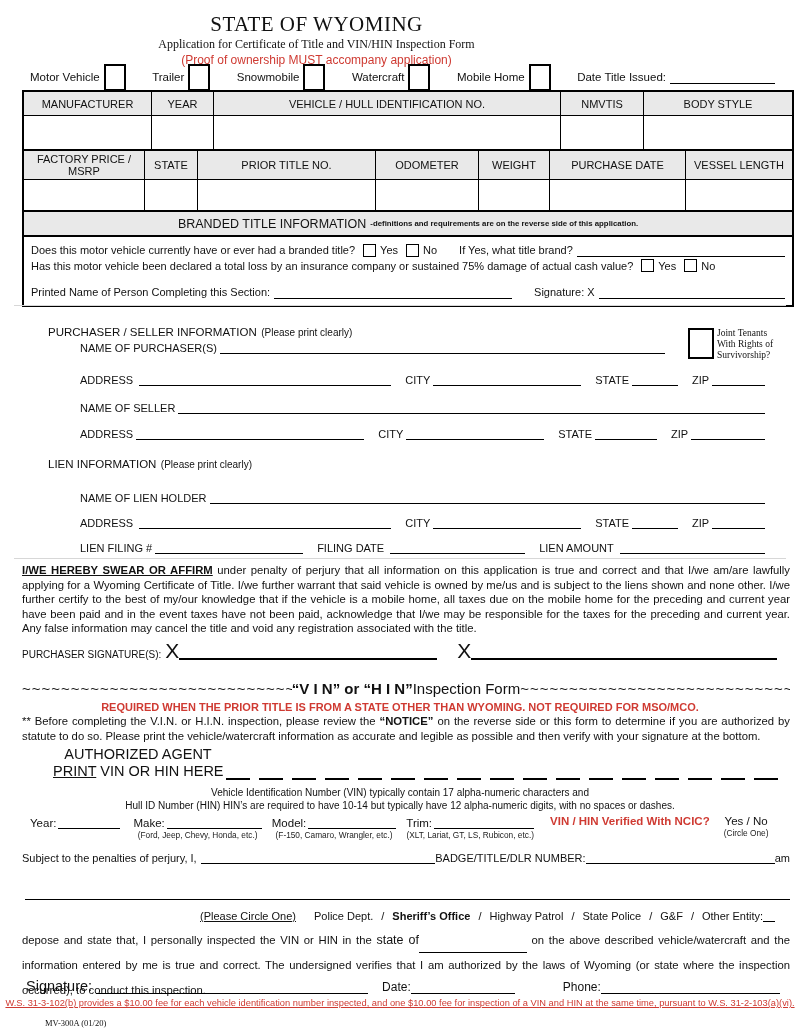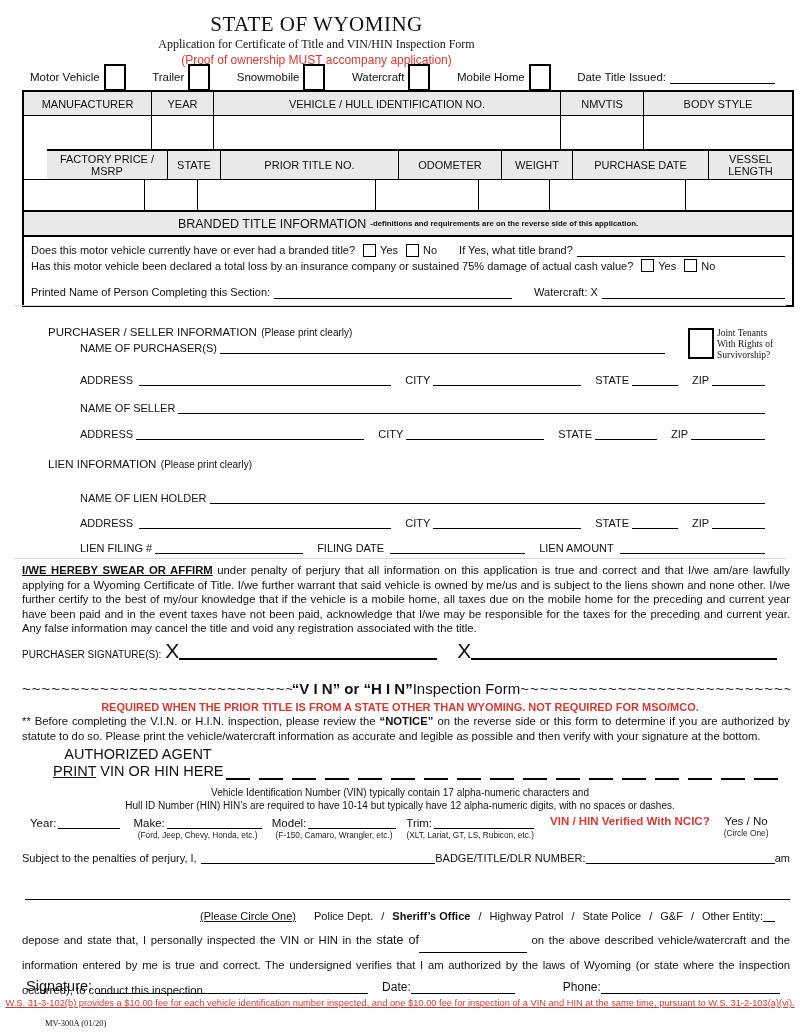--- a/index.html
+++ b/index.html
@@ -121,21 +121,21 @@
       <div class="tcell" style="flex:0 0 83px;">NMVTIS</div>
       <div class="tcell" style="flex:1;">BODY STYLE</div>
     </div>
     <div class="trow bline" style="height:33px;">
       <div class="tcell" style="flex:0 0 128px;"></div>
       <div class="tcell" style="flex:0 0 62px;"></div>
       <div class="tcell" style="flex:0 0 347px;"></div>
       <div class="tcell" style="flex:0 0 83px;"></div>
       <div class="tcell" style="flex:1;"></div>
     </div>
-    <div class="trow thead bline2" style="height:28px;margin-left:23px;">
+    <div class="trow thead bline2" style="height:28px;">
       <div class="tcell" style="flex:0 0 121px;">FACTORY PRICE / MSRP</div>
       <div class="tcell" style="flex:0 0 53px;">STATE</div>
       <div class="tcell" style="flex:0 0 178px;">PRIOR TITLE NO.</div>
       <div class="tcell" style="flex:0 0 103px;">ODOMETER</div>
       <div class="tcell" style="flex:0 0 71px;">WEIGHT</div>
       <div class="tcell" style="flex:0 0 136px;">PURCHASE DATE</div>
       <div class="tcell" style="flex:1;">VESSEL LENGTH</div>
     </div>
     <div class="trow bline" style="height:30px;">
       <div class="tcell" style="flex:0 0 121px;"></div>
@@ -165,21 +165,21 @@
         <span>Has this motor vehicle been declared a total loss by an insurance company or sustained 75% damage of actual cash value?</span>
         <span class="cb cb-small"></span>
         <span>Yes</span>
         <span class="cb cb-small"></span>
         <span>No</span>
       </div>
       <div class="brline" style="margin-top:13px;">
         <span>Printed Name of Person Completing this Section:</span>
         <span class="blank" style="width:238px;margin-left:4px;"></span>
         <span style="width:22px;"></span>
-        <span>Watercraft: X</span>
+        <span>Signature: X</span>
         <span class="blank" style="flex:1;margin-left:4px;"></span>
       </div>
     </div>
   </div>
 
   <div class="hrule" style="top:305px;"></div>
 
   <div class="abs" style="left:48px;top:322px;">
     <span class="sect-title">PURCHASER / SELLER INFORMATION</span>
     <span class="sect-sub">(Please print clearly)</span>

